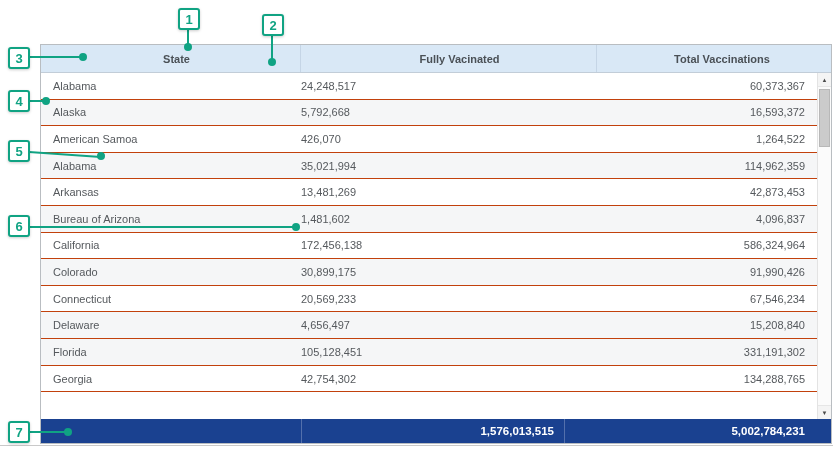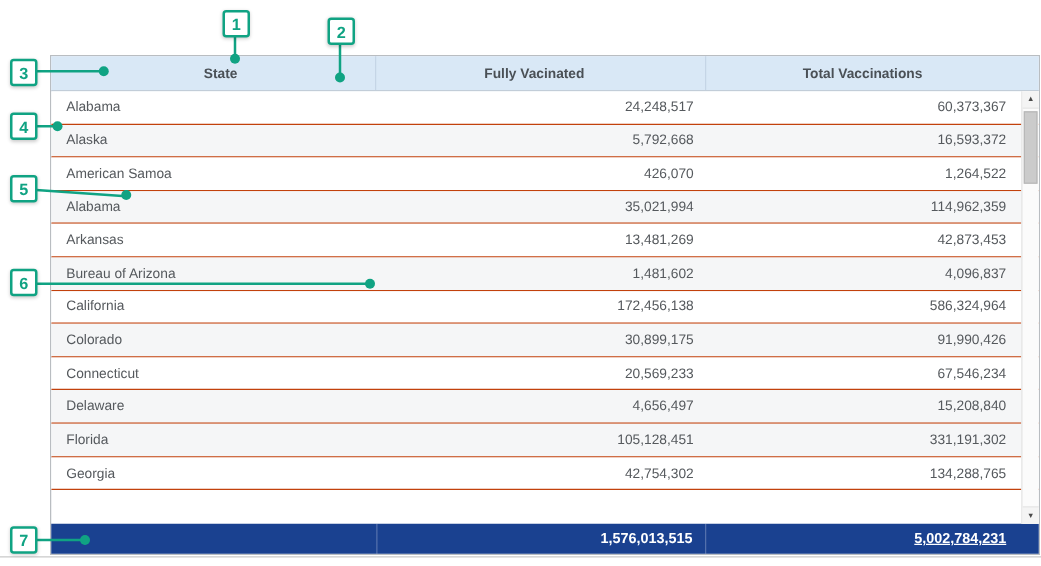--- a/index.html
+++ b/index.html
@@ -18,48 +18,49 @@
     font-family:"Liberation Sans",sans-serif;overflow:hidden;
   }
   
   .table-widget{
     position:absolute;left:40px;top:44px;width:792px;height:400px;
     border:1px solid #b9bdc1;background:#fff;
   }
   .header-row{
     display:flex;height:28px;background:var(--header-bg);
     border-bottom:1px solid #c2cdd8;
+    gap:32px;
   }
   .header-cell{
     display:flex;align-items:center;justify-content:center;
     font-size:11px;font-weight:bold;color:var(--header-text);
     border-right:1px solid #c5d5e6;cursor:pointer;
   }
   .header-cell:last-child{border-right:none;}
   .tbody{height:346px;overflow:hidden;position:relative;}
   .row{
     display:flex;height:26.62px;align-items:center;background:#fff;
     border-bottom:1px solid #c2410c;
   }
   .row.alt{background:var(--alt-row);}
   .cell{
     font-size:11px;color:var(--row-text);
     white-space:nowrap;overflow:hidden;
   }
   .col-0{width:260px;padding-left:12px;}
-  .col-1{width:264px;text-align:right;padding-right:10px;}
+  .col-1{width:264px;padding-right:10px;}
   .col-2{flex:1;text-align:right;padding-right:26px;}
   .totals-row{
     display:flex;height:24px;background:var(--totals-bg);align-items:center;
   }
   .totals-row .cell{color:var(--totals-text);font-weight:bold;font-size:11.5px;}
   .totals-row .col-1{border-left:1px solid rgba(255,255,255,0.25);
                      border-right:1px solid rgba(255,255,255,0.25);height:100%;
                      display:flex;align-items:center;justify-content:flex-end;}
-  .totals-row .col-2{text-decoration:underline;}
+  .totals-row .col-2{}
   
   .scrollbar{
     position:absolute;right:0;top:28px;width:14px;height:346px;
     background:#fbfbfb;border-left:1px solid #e3e3e3;z-index:5;
   }
   .sb-arrow{
     position:absolute;left:0;width:100%;height:14px;
     display:flex;align-items:center;justify-content:center;
     font-size:6px;color:#4a4a4a;cursor:pointer;background:#f4f4f4;
   }

